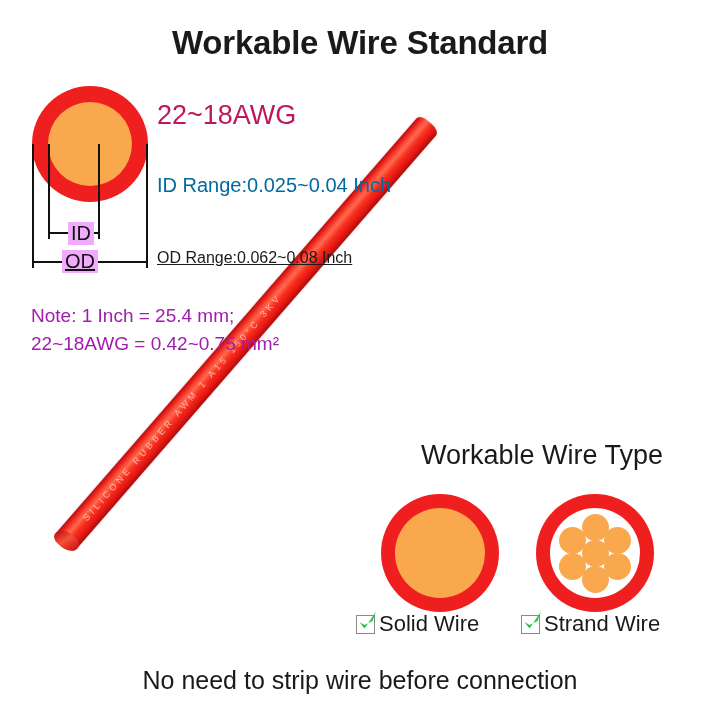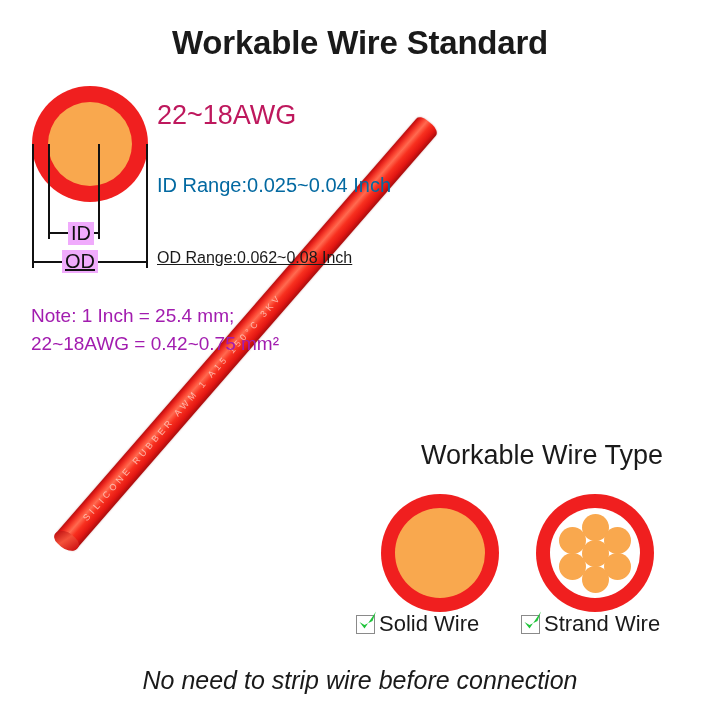--- a/index.html
+++ b/index.html
@@ -249,21 +249,20 @@
 
   
   .footer-note {
     position: absolute;
     left: 0;
     top: 666px;
     width: 720px;
     text-align: center;
     font-size: 25px;
     color: #1a1a1a;
-    font-style: italic;
   }
 </style>
 </head>
 <body>
 
 <div id="page">
 
   <div class="page-title">Workable Wire Standard</div>
 
   <div class="xsec">

